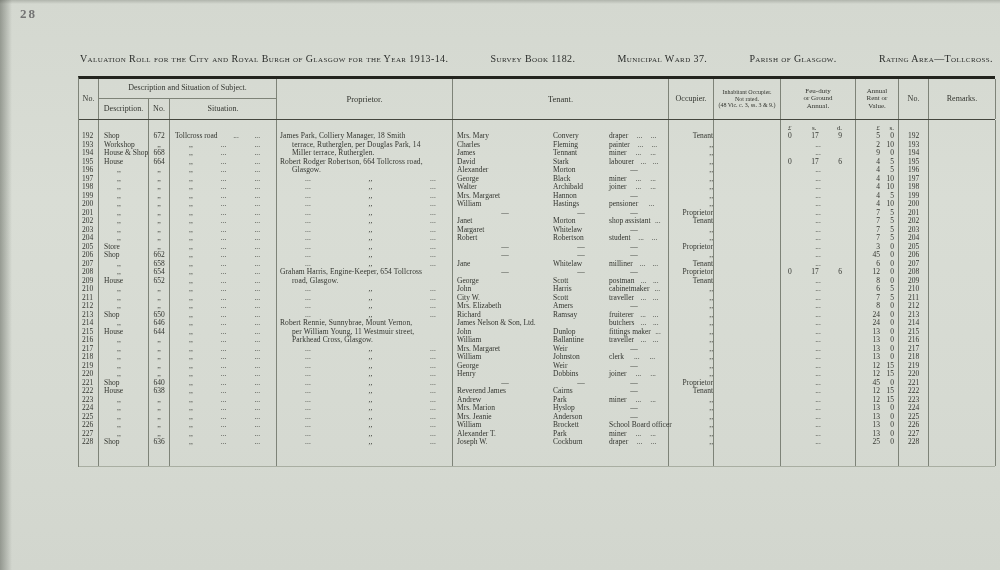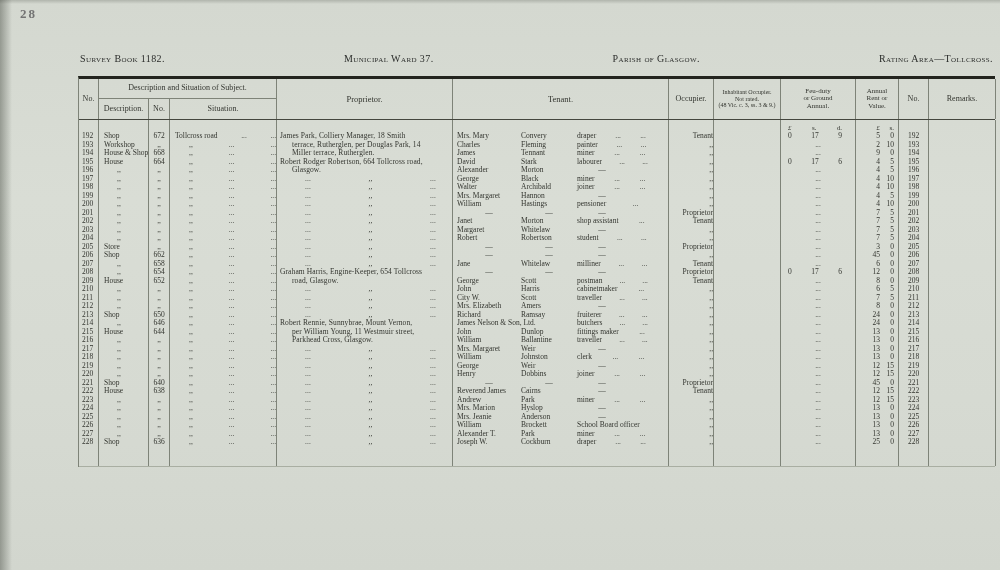--- a/index.html
+++ b/index.html
@@ -39,27 +39,27 @@
   .rent-box{display:flex;justify-content:flex-end;padding-right:4px;width:100%;box-sizing:border-box;font-size:7px;line-height:8px}
   .rent-box .rl{width:20px;text-align:right}
   .rent-box .rs{width:14px;text-align:right}
   .tbody{grid-auto-rows:8.5px}
   .trow{display:contents}
   .c{border-right:1px solid var(--line);font-size:7.5px;line-height:8.6px;white-space:nowrap;overflow:visible;box-sizing:border-box;color:#33352f}
   .c-no{padding-left:3px}
   .c-desc{padding-left:5px}
   .c-desc.dit{padding-left:18px}
   .c-dn{text-align:center}
-  .c-sit{display:flex;justify-content:space-between;padding:0 0 0 5px}
+  .c-sit{display:flex;justify-content:space-between;padding:0 16px 0 5px}
   .c-sit .dit-ind{margin-left:14px}
   .c-prop{padding-left:3px;letter-spacing:.1px}
   .c-prop.ind{padding-left:15px}
   .c-prop.dit{display:flex;justify-content:space-between;padding:0 16px 0 28px}
   .c-ten{display:flex;padding-left:4px}
-  .tf{width:64px;flex:none}
+  .tf{width:96px;flex:none}
   .ts{width:56px;flex:none}
   .tow{flex:1;display:flex;min-width:0}
   .to.dash{display:inline-block;width:50px;text-align:center}
   .tf.dash,.ts.dash{text-align:center}
   .tdots{flex:1;display:flex;justify-content:space-evenly;padding-right:3px}
   .c-occ{text-align:right}
   .c-feu{display:flex}
   .c-feu .feu-box{align-self:center;font-size:7.5px}
   .c-feu .feu-dots{margin:0 auto}
   .c-rent{display:flex;align-items:center}
@@ -70,20 +70,21 @@
 </style>
 </head>
 <body>
 
 <div class="edge-left"></div>
 <div class="edge-top"></div>
 
 <div class="page-number">28</div>
 
 <div class="title-row">
+  <span>Valuation Roll for the City and Royal Burgh of Glasgow for the Year 1913-14.</span>
   <span>Survey Book 1182.</span>
   <span>Municipal Ward 37.</span>
   <span>Parish of Glasgow.</span>
   <span>Rating Area—Tollcross.</span>
 </div>
 
 <div class="vtable">
   <div class="thead">
     <div class="hc full">No.</div>
     <div class="hc group">Description and Situation of Subject.</div>

